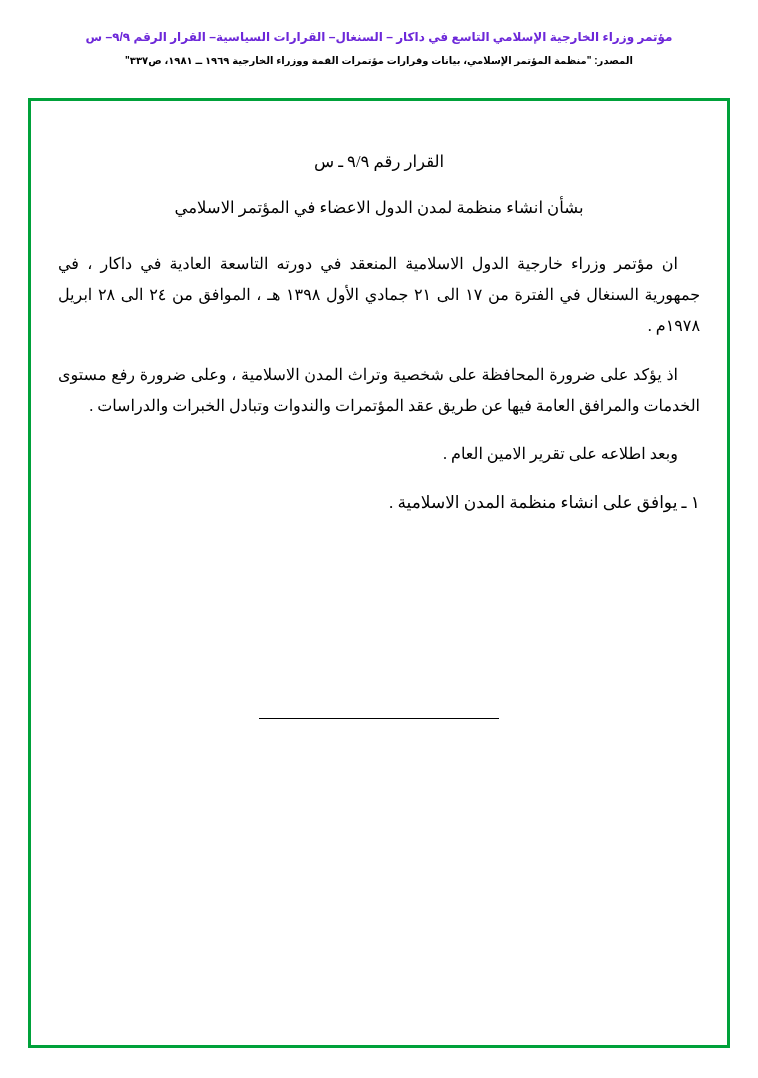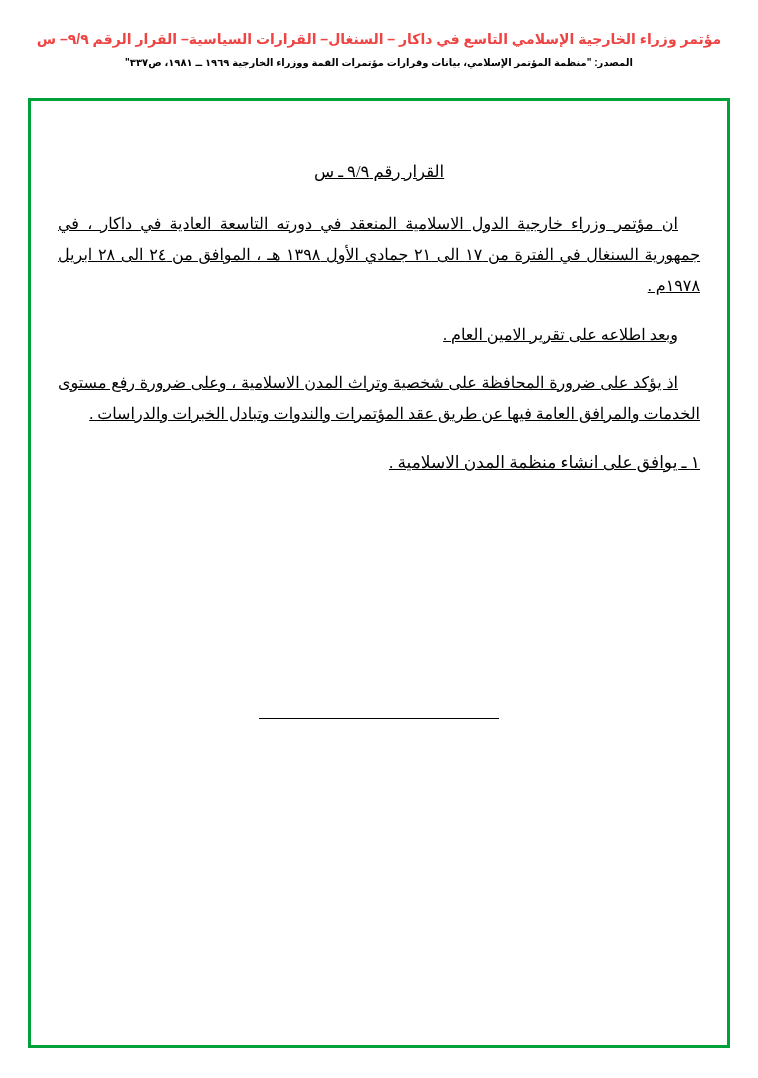--- a/index.html
+++ b/index.html
@@ -28,23 +28,23 @@
     position: absolute;
     top: 30px;
     left: 0;
     right: 0;
     text-align: center;
     direction: rtl;
   }
   .header-title {
     font-family: "Liberation Sans", "DejaVu Sans", sans-serif;
     font-weight: bold;
-    font-size: 14px;
+    font-size: 12px;
     letter-spacing: 0px;
-    color: #ef4444;
+    color: #6d28d9;
     line-height: 1.3;
   }
   .header-source {
     font-family: "Liberation Sans", "DejaVu Sans", sans-serif;
     font-weight: bold;
     font-size: 10px;
     color: #000;
     margin-top: 8px;
     line-height: 1.3;
   }
@@ -57,26 +57,25 @@
     width: 702px;
     height: 950px;
     border: 3px solid #00a13a;
     box-sizing: border-box;
     background: #ffffff;
   }
 
   
   .doc-body {
     position: absolute;
-    top: 162px;
+    top: 152px;
     left: 58px;
     width: 642px;
     direction: rtl;
     text-align: justify;
-    text-decoration: underline;
   }
 
   .decision-number {
     text-align: center;
     font-size: 16.5px;
     font-weight: normal;
     margin: 0 0 26px 0;
     letter-spacing: 0.3px;
   }
   .decision-subject {
@@ -122,24 +121,25 @@
   <div class="header">
     <div class="header-title">مؤتمر وزراء الخارجية الإسلامي التاسع في داكار – السنغال– القرارات السياسية– القرار الرقم ٩/٩– س</div>
     <div class="header-source">المصدر: "منظمة المؤتمر الإسلامي، بيانات وقرارات مؤتمرات القمة ووزراء الخارجية ١٩٦٩ ــ ١٩٨١، ص٣٣٧"</div>
   </div>
 
   <div class="frame"></div>
 
   <div class="doc-body">
 
     <div class="decision-number">القرار رقم ٩/٩ ـ س</div>
+    <div class="decision-subject">بشأن انشاء منظمة لمدن الدول الاعضاء في المؤتمر الاسلامي</div>
 
     <p class="para indent">ان مؤتمر وزراء خارجية الدول الاسلامية المنعقد في دورته التاسعة العادية في داكار ، في جمهورية السنغال في الفترة من ١٧ الى ٢١ جمادي الأول ١٣٩٨ هـ ، الموافق من ٢٤ الى ٢٨ ابريل ١٩٧٨م .</p>
+    <p class="para indent">اذ يؤكد على ضرورة المحافظة على شخصية وتراث المدن الاسلامية ، وعلى ضرورة رفع مستوى الخدمات والمرافق العامة فيها عن طريق عقد المؤتمرات والندوات وتبادل الخبرات والدراسات .</p>
     <p class="para indent">وبعد اطلاعه على تقرير الامين العام .</p>
-    <p class="para indent">اذ يؤكد على ضرورة المحافظة على شخصية وتراث المدن الاسلامية ، وعلى ضرورة رفع مستوى الخدمات والمرافق العامة فيها عن طريق عقد المؤتمرات والندوات وتبادل الخبرات والدراسات .</p>
 
     <p class="item">١ ـ يوافق على انشاء منظمة المدن الاسلامية .</p>
 
   </div>
 
   <div class="bottom-rule"></div>
 
 </div>
 
 </body></html>

